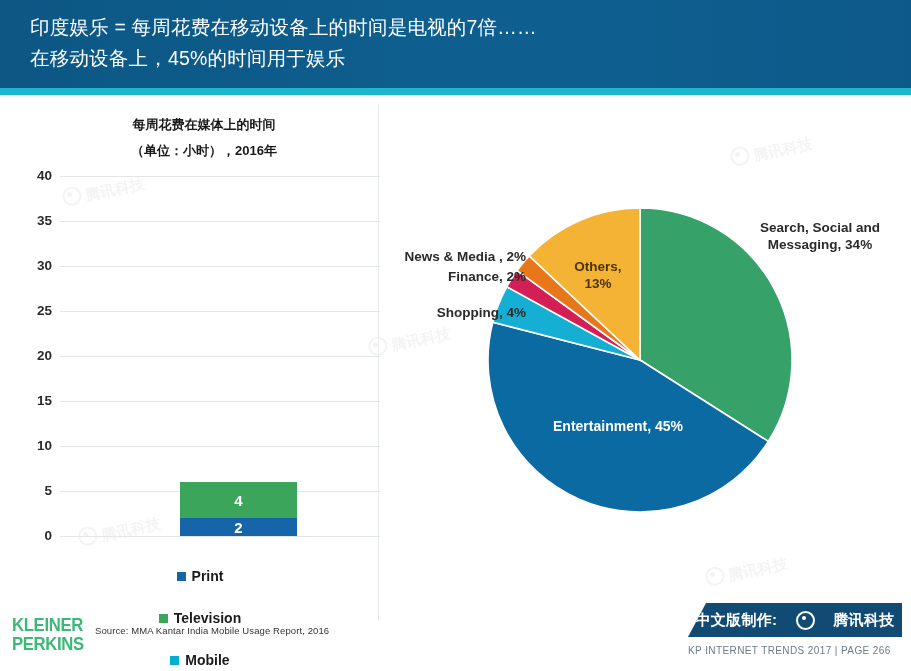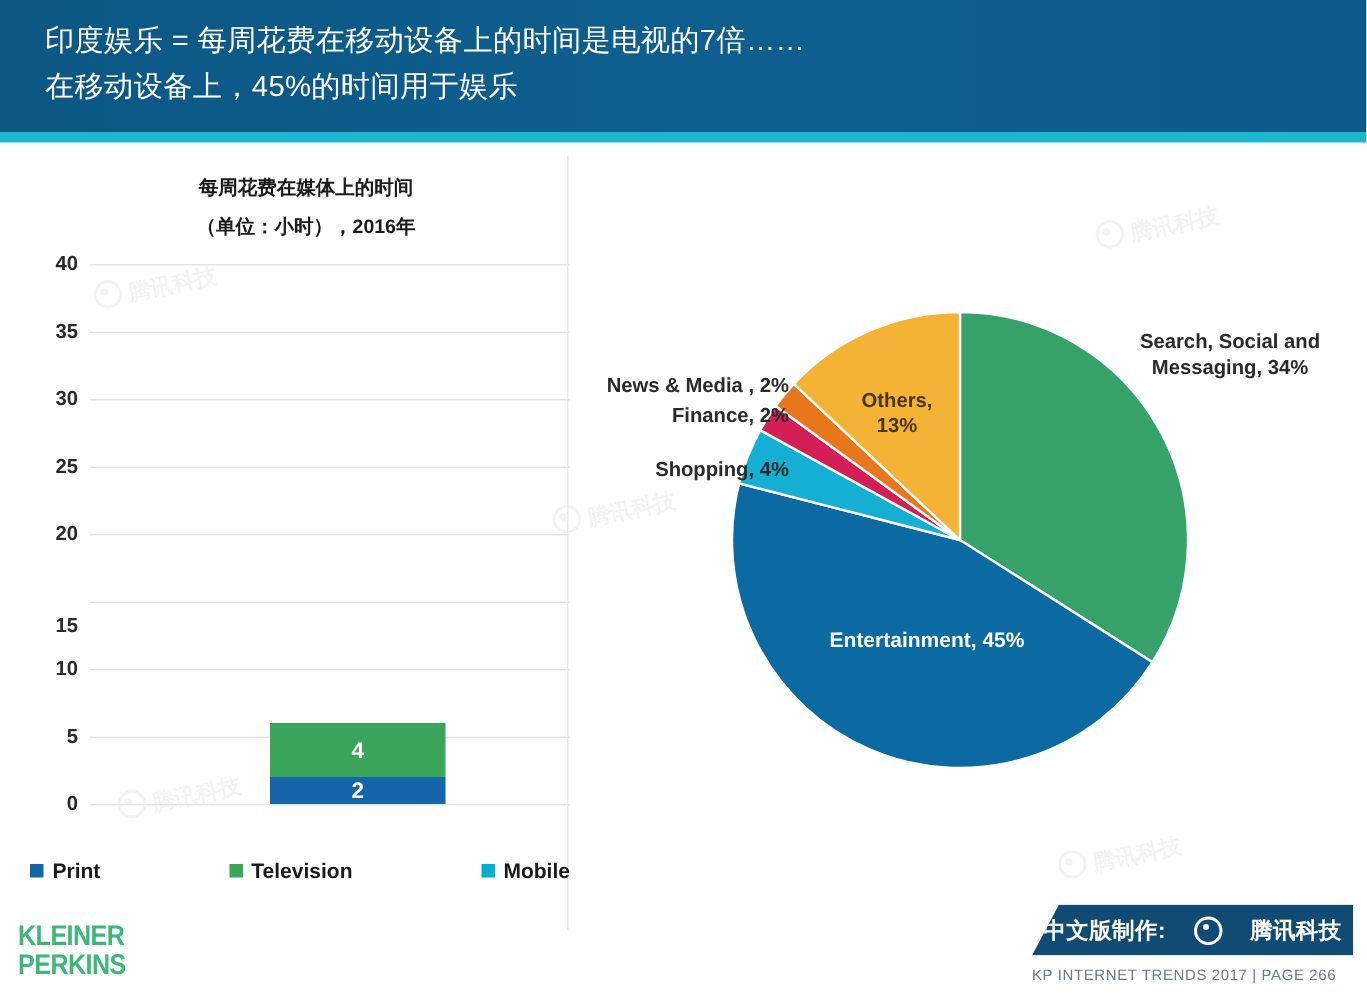--- a/index.html
+++ b/index.html
@@ -62,21 +62,21 @@
   .ytick{
     position:absolute;left:0;width:32px;text-align:right;
     font-size:13.5px;font-weight:700;color:#2b2b2b;
   }
   .bar-col{position:absolute;left:120px;width:117px;}
   .seg{position:absolute;left:0;width:117px;display:flex;align-items:center;justify-content:center;}
   .seg span{color:#ffffff;font-size:15px;font-weight:700;}
 
   .legend{
     position:absolute;left:20px;top:568px;width:360px;height:24px;
-    display:flex;align-items:center;justify-content:space-between;gap:26px;
+    display:flex;align-items:center;justify-content:flex-start;gap:26px;flex-direction:column;
   }
   .legend-item{display:flex;align-items:center;gap:6px;}
   .legend-swatch{width:9px;height:9px;display:inline-block;}
   .legend-label{font-size:14px;font-weight:700;color:#1a1a1a;}
 
   
   .piewrap{position:absolute;left:400px;top:180px;width:500px;height:360px;}
   .pie-svg{position:absolute;left:0;top:0;}
   .pie-label{position:absolute;font-size:13.5px;font-weight:700;color:#2a2a2a;
              line-height:17px;white-space:pre-line;}
@@ -141,21 +141,21 @@
 
   <div class="barchart">
     <div class="plot" id="bar-plot">
         <div class="gridline" style="top: 360px;"></div>
         <div class="ytick" style="top: 352px; left: -40px;">0</div>
         <div class="gridline" style="top: 315px;"></div>
         <div class="ytick" style="top: 307px; left: -40px;">5</div>
         <div class="gridline" style="top: 270px;"></div>
         <div class="ytick" style="top: 262px; left: -40px;">10</div>
         <div class="gridline" style="top: 225px;"></div>
-        <div class="ytick" style="top: 233px; left: -40px;">15</div>
+        <div class="ytick" style="top: 217px; left: -40px;">15</div>
         <div class="gridline" style="top: 180px;"></div>
         <div class="ytick" style="top: 172px; left: -40px;">20</div>
         <div class="gridline" style="top: 135px;"></div>
         <div class="ytick" style="top: 127px; left: -40px;">25</div>
         <div class="gridline" style="top: 90px;"></div>
         <div class="ytick" style="top: 82px; left: -40px;">30</div>
         <div class="gridline" style="top: 45px;"></div>
         <div class="ytick" style="top: 37px; left: -40px;">35</div>
         <div class="gridline" style="top: 0px;"></div>
         <div class="ytick" style="top: -8px; left: -40px;">40</div>
@@ -202,20 +202,21 @@
         <div class="pie-label left" style="left: -14px; top: 124px; width: 140px; text-align: right;">Shopping, 4%</div>
         <div class="pie-label left" style="left: -14px; top: 88px; width: 140px; text-align: right;">Finance, 2%</div>
         <div class="pie-label left" style="left: -14px; top: 68px; width: 140px; text-align: right;">News &amp; Media , 2%</div>
         <div class="pie-label inside-dark" style="left: 158px; top: 78px; width: 80px; text-align: center;">Others,
 13%</div>
       </div>
   </div>
 
   <div class="kp-logo"><span>KLEINER</span><br><span>PERKINS</span></div>
 
+  <div class="source">Source: MMA Kantar India Mobile Usage Report, 2016</div>
 
   <div class="tencent-badge">
     <span class="tencent-text">中文版制作:</span>
     <span class="tencent-mark"></span>
     <span class="tencent-text">腾讯科技</span>
   </div>
 
   <div class="footer-meta">KP INTERNET TRENDS 2017   |   PAGE 266</div>
 
 </div>

